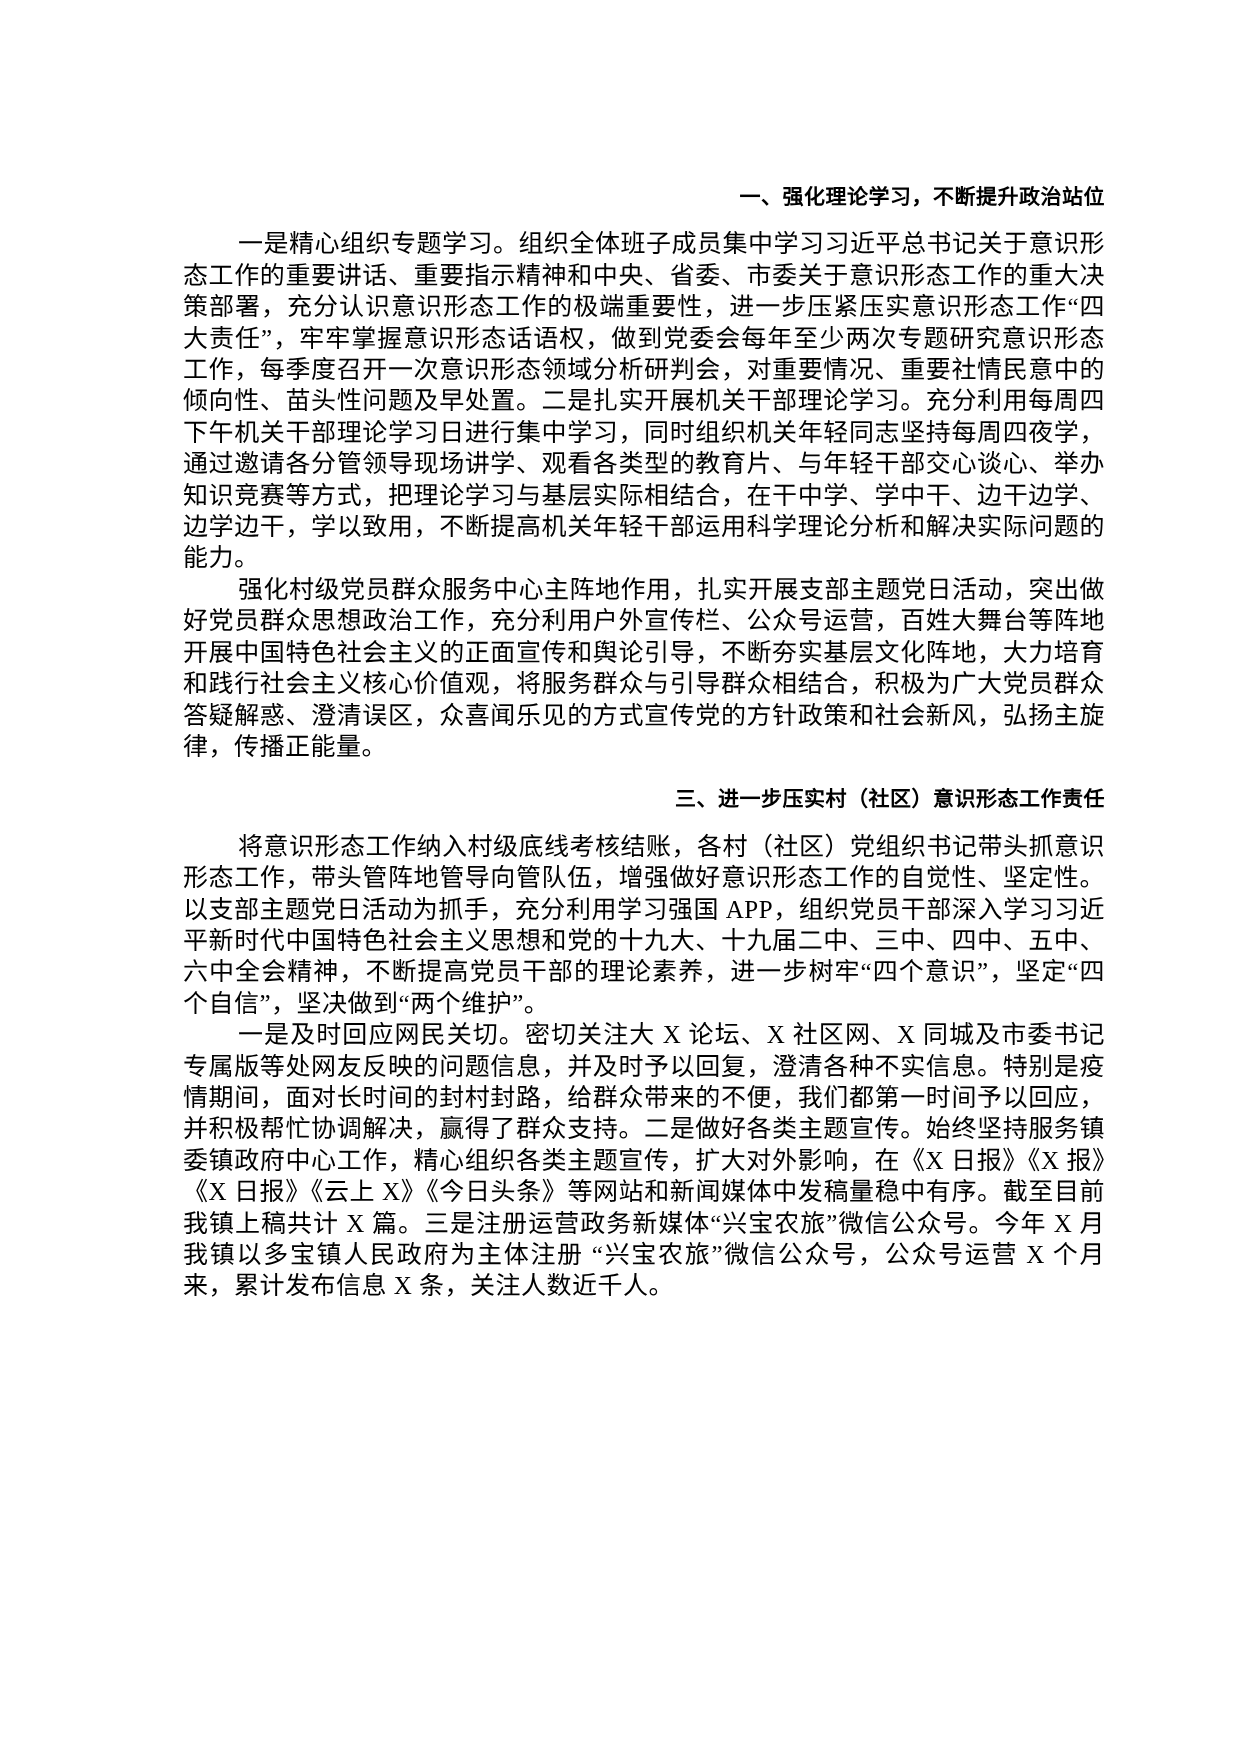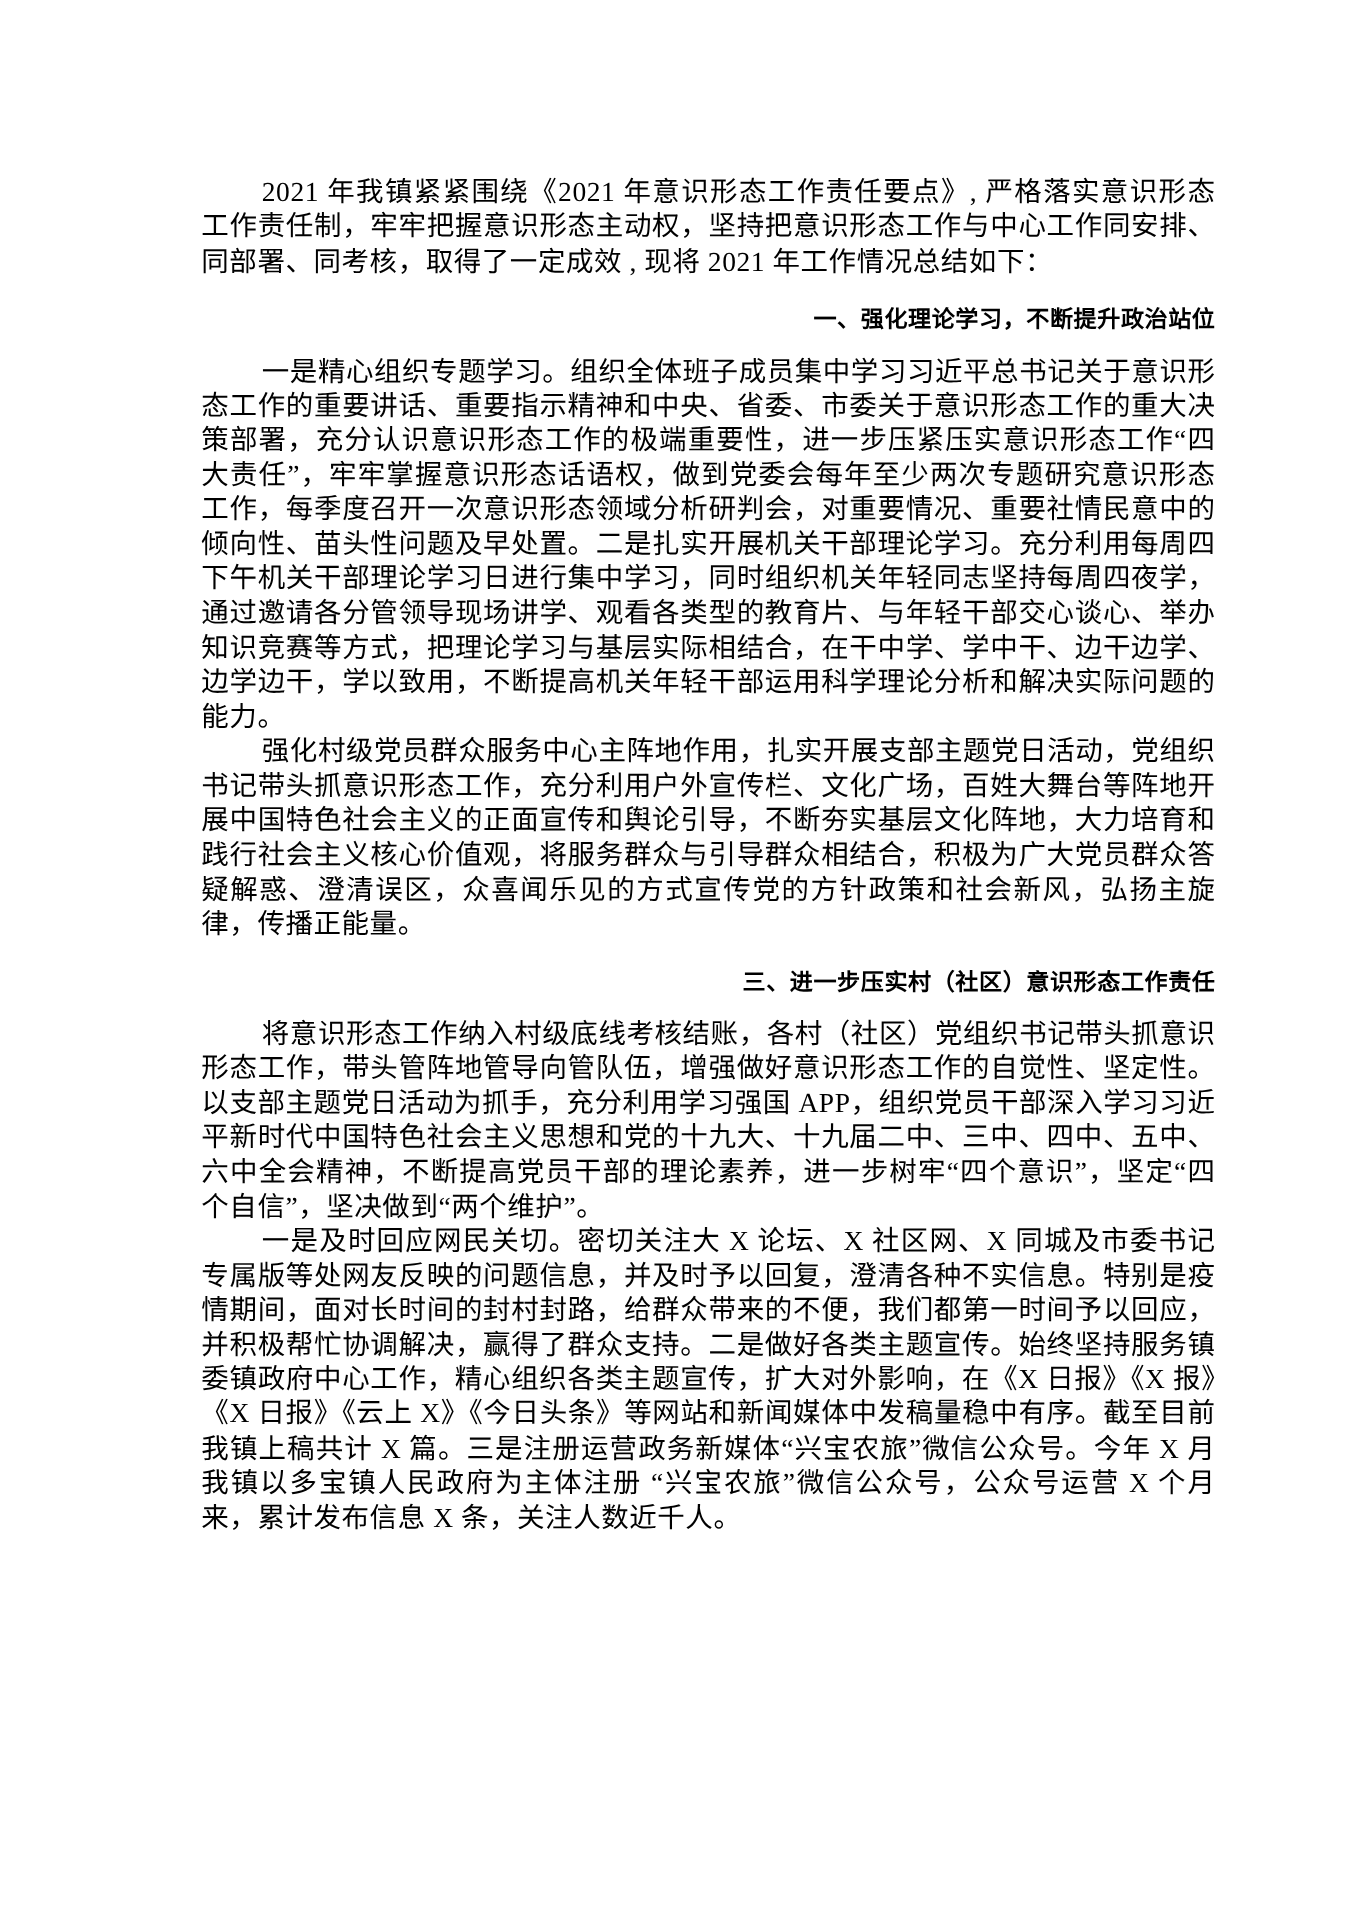--- a/index.html
+++ b/index.html
@@ -39,28 +39,27 @@
     letter-spacing: 0.5px;
     margin: 21px 0 16px 0;
     text-align: right;
   }
 </style>
 </head>
 <body>
 
 <div class="page">
   <div class="doc-body">
-    <p>2021 年我镇紧紧围绕《2021 年意识形态工作责任要点》, 严格落实意识形态工作责任制，牢牢把握意识形态主动权，坚持把意识形态工作与中心工作同安排、同部署、同考核，取得了一定成效 , 现将 2021 年工作情况总结如下：</p>
 
     <h2>一、强化理论学习，不断提升政治站位</h2>
 
     <p>一是精心组织专题学习。组织全体班子成员集中学习习近平总书记关于意识形态工作的重要讲话、重要指示精神和中央、省委、市委关于意识形态工作的重大决策部署，充分认识意识形态工作的极端重要性，进一步压紧压实意识形态工作“四大责任”，牢牢掌握意识形态话语权，做到党委会每年至少两次专题研究意识形态工作，每季度召开一次意识形态领域分析研判会，对重要情况、重要社情民意中的倾向性、苗头性问题及早处置。二是扎实开展机关干部理论学习。充分利用每周四下午机关干部理论学习日进行集中学习，同时组织机关年轻同志坚持每周四夜学，通过邀请各分管领导现场讲学、观看各类型的教育片、与年轻干部交心谈心、举办知识竞赛等方式，把理论学习与基层实际相结合，在干中学、学中干、边干边学、边学边干，学以致用，不断提高机关年轻干部运用科学理论分析和解决实际问题的能力。</p>
 
 
-    <p>强化村级党员群众服务中心主阵地作用，扎实开展支部主题党日活动，党组织书记带头抓意识形态工作，充分利用户外宣传栏、文化广场，百姓大舞台等阵地开展中国特色社会主义的正面宣传和舆论引导，不断夯实基层文化阵地，大力培育和践行社会主义核心价值观，将服务群众与引导群众相结合，积极为广大党员群众答疑解惑、澄清误区，众喜闻乐见的方式宣传党的方针政策和社会新风，弘扬主旋律，传播正能量。</p>
+    <p>强化村级党员群众服务中心主阵地作用，扎实开展支部主题党日活动，突出做好党员群众思想政治工作，充分利用户外宣传栏、公众号运营，百姓大舞台等阵地开展中国特色社会主义的正面宣传和舆论引导，不断夯实基层文化阵地，大力培育和践行社会主义核心价值观，将服务群众与引导群众相结合，积极为广大党员群众答疑解惑、澄清误区，众喜闻乐见的方式宣传党的方针政策和社会新风，弘扬主旋律，传播正能量。</p>
 
     <h2>三、进一步压实村（社区）意识形态工作责任</h2>
 
     <p>将意识形态工作纳入村级底线考核结账，各村（社区）党组织书记带头抓意识形态工作，带头管阵地管导向管队伍，增强做好意识形态工作的自觉性、坚定性。以支部主题党日活动为抓手，充分利用学习强国 APP，组织党员干部深入学习习近平新时代中国特色社会主义思想和党的十九大、十九届二中、三中、四中、五中、六中全会精神，不断提高党员干部的理论素养，进一步树牢“四个意识”，坚定“四个自信”，坚决做到“两个维护”。</p>
 
 
     <p>一是及时回应网民关切。密切关注大 X 论坛、X 社区网、X 同城及市委书记专属版等处网友反映的问题信息，并及时予以回复，澄清各种不实信息。特别是疫情期间，面对长时间的封村封路，给群众带来的不便，我们都第一时间予以回应，并积极帮忙协调解决，赢得了群众支持。二是做好各类主题宣传。始终坚持服务镇委镇政府中心工作，精心组织各类主题宣传，扩大对外影响，在《X 日报》《X 报》《X 日报》《云上 X》《今日头条》等网站和新闻媒体中发稿量稳中有序。截至目前我镇上稿共计 X 篇。三是注册运营政务新媒体“兴宝农旅”微信公众号。今年 X 月我镇以多宝镇人民政府为主体注册 “兴宝农旅”微信公众号，公众号运营 X 个月来，累计发布信息 X 条，关注人数近千人。</p>
   </div>
 </div>
 

